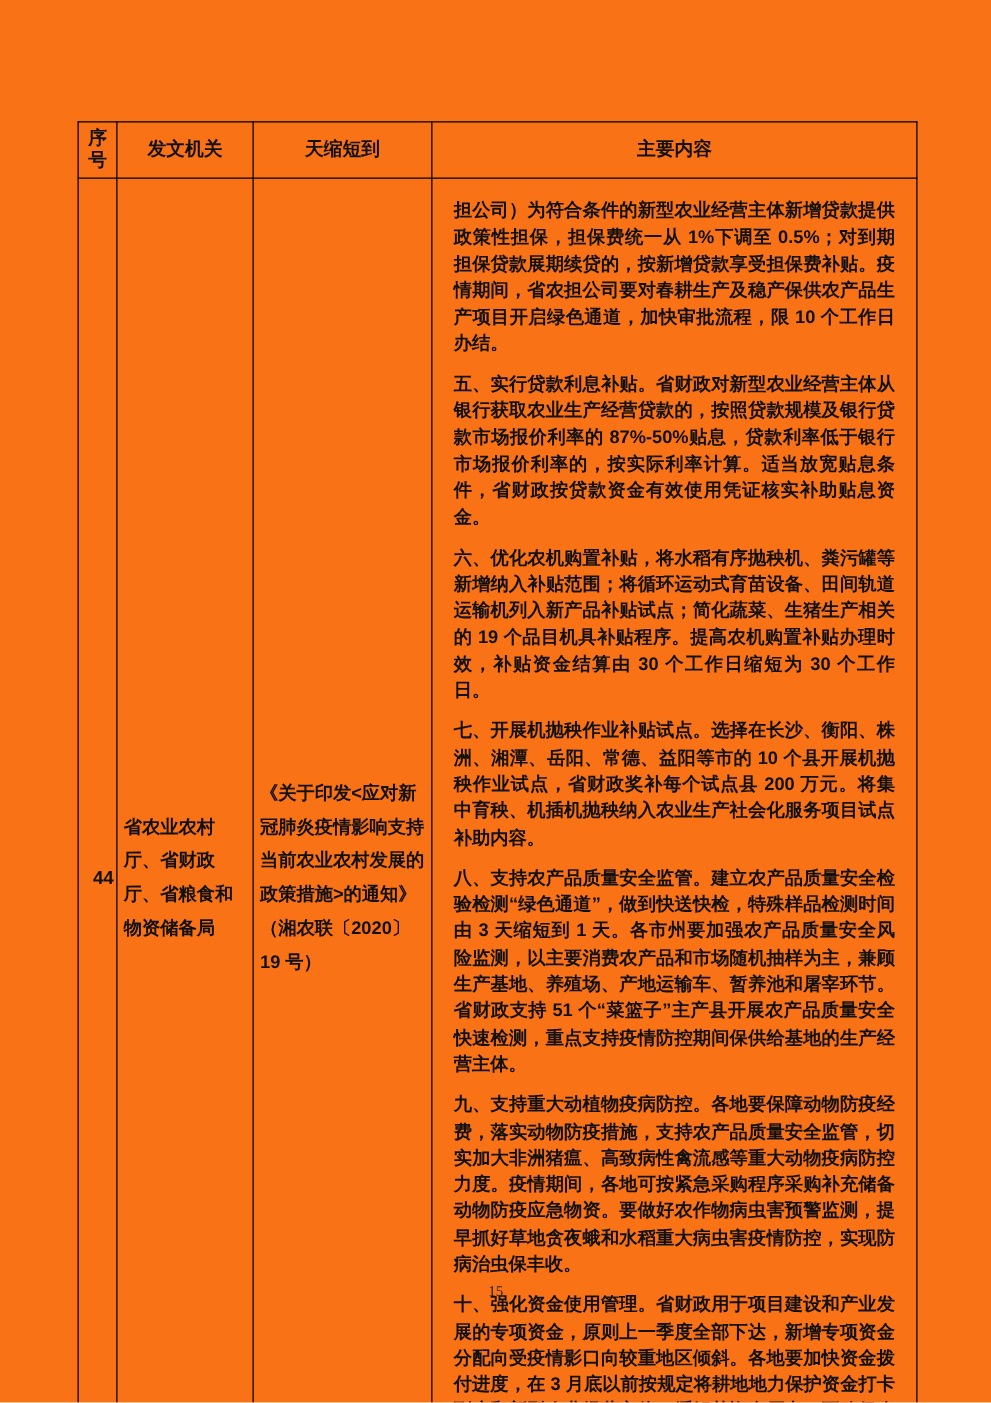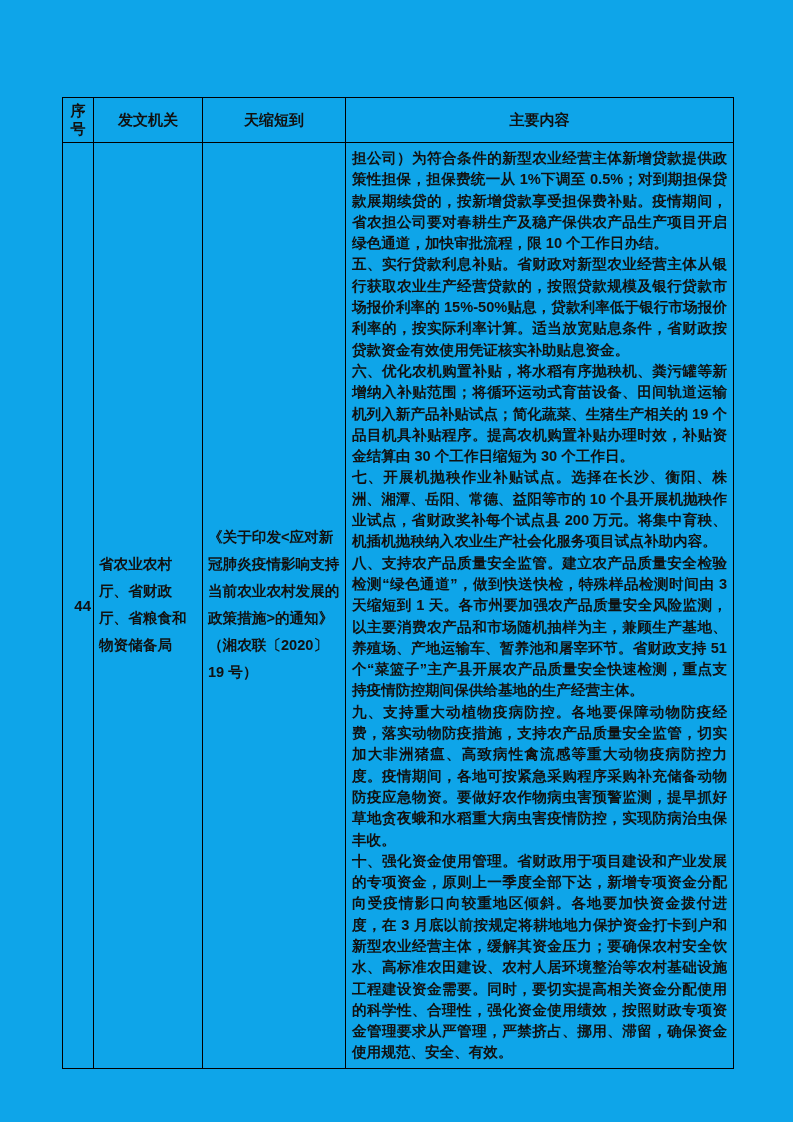--- a/index.html
+++ b/index.html
@@ -4,21 +4,21 @@
 <style>
   html, body {
     margin: 0;
     padding: 0;
     background: #ffffff;
   }
   .page {
     position: relative;
     width: 793px;
     height: 1122px;
-    background: #0ea5e9;
+    background: #f97316;
     font-family: "Liberation Sans", sans-serif;
     color: #111111;
     overflow: hidden;
   }
   table.doc-table {
     position: absolute;
     left: 62px;
     top: 97px;
     width: 671px;
     border-collapse: collapse;
@@ -56,21 +56,21 @@
   td.cell-content {
     vertical-align: top;
     font-size: 14.6px;
     line-height: 21.3px;
     text-align: justify;
     text-justify: inter-ideograph;
     padding: 5px 6px 4px 6px;
     overflow: hidden;
   }
   td.cell-content p {
-    margin: 0;
+    margin: 11px;
     padding: 0;
     text-align: justify;
   }
   .page-number {
     position: absolute;
     top: 1026px;
     left: 0;
     width: 793px;
     text-align: center;
     font-family: "Liberation Serif", serif;
@@ -98,21 +98,21 @@
         <th>主要内容</th>
       </tr>
     </thead>
     <tbody>
       <tr>
         <td class="cell-index">44</td>
         <td class="cell-agency">省农业农村厅、省财政厅、省粮食和物资储备局</td>
         <td class="cell-title">《关于印发&lt;应对新冠肺炎疫情影响支持当前农业农村发展的政策措施&gt;的通知》（湘农联〔2020〕19 号）</td>
         <td class="cell-content">
           <p>担公司）为符合条件的新型农业经营主体新增贷款提供政策性担保，担保费统一从 1%下调至 0.5%；对到期担保贷款展期续贷的，按新增贷款享受担保费补贴。疫情期间，省农担公司要对春耕生产及稳产保供农产品生产项目开启绿色通道，加快审批流程，限 10 个工作日办结。</p>
-          <p>五、实行贷款利息补贴。省财政对新型农业经营主体从银行获取农业生产经营贷款的，按照贷款规模及银行贷款市场报价利率的 15%-50%贴息，贷款利率低于银行市场报价利率的，按实际利率计算。适当放宽贴息条件，省财政按贷款资金有效使用凭证核实补助贴息资金。</p>
+          <p>五、实行贷款利息补贴。省财政对新型农业经营主体从银行获取农业生产经营贷款的，按照贷款规模及银行贷款市场报价利率的 87%-50%贴息，贷款利率低于银行市场报价利率的，按实际利率计算。适当放宽贴息条件，省财政按贷款资金有效使用凭证核实补助贴息资金。</p>
           <p>六、优化农机购置补贴，将水稻有序抛秧机、粪污罐等新增纳入补贴范围；将循环运动式育苗设备、田间轨道运输机列入新产品补贴试点；简化蔬菜、生猪生产相关的 19 个品目机具补贴程序。提高农机购置补贴办理时效，补贴资金结算由 30 个工作日缩短为 30 个工作日。</p>
           <p>七、开展机抛秧作业补贴试点。选择在长沙、衡阳、株洲、湘潭、岳阳、常德、益阳等市的 10 个县开展机抛秧作业试点，省财政奖补每个试点县 200 万元。将集中育秧、机插机抛秧纳入农业生产社会化服务项目试点补助内容。</p>
           <p>八、支持农产品质量安全监管。建立农产品质量安全检验检测“绿色通道”，做到快送快检，特殊样品检测时间由 3 天缩短到 1 天。各市州要加强农产品质量安全风险监测，以主要消费农产品和市场随机抽样为主，兼顾生产基地、养殖场、产地运输车、暂养池和屠宰环节。省财政支持 51 个“菜篮子”主产县开展农产品质量安全快速检测，重点支持疫情防控期间保供给基地的生产经营主体。</p>
           <p>九、支持重大动植物疫病防控。各地要保障动物防疫经费，落实动物防疫措施，支持农产品质量安全监管，切实加大非洲猪瘟、高致病性禽流感等重大动物疫病防控力度。疫情期间，各地可按紧急采购程序采购补充储备动物防疫应急物资。要做好农作物病虫害预警监测，提早抓好草地贪夜蛾和水稻重大病虫害疫情防控，实现防病治虫保丰收。</p>
           <p>十、强化资金使用管理。省财政用于项目建设和产业发展的专项资金，原则上一季度全部下达，新增专项资金分配向受疫情影口向较重地区倾斜。各地要加快资金拨付进度，在 3 月底以前按规定将耕地地力保护资金打卡到户和新型农业经营主体，缓解其资金压力；要确保农村安全饮水、高标准农田建设、农村人居环境整治等农村基础设施工程建设资金需要。同时，要切实提高相关资金分配使用的科学性、合理性，强化资金使用绩效，按照财政专项资金管理要求从严管理，严禁挤占、挪用、滞留，确保资金使用规范、安全、有效。</p>
         </td>
       </tr>
     </tbody>
   </table>
 

